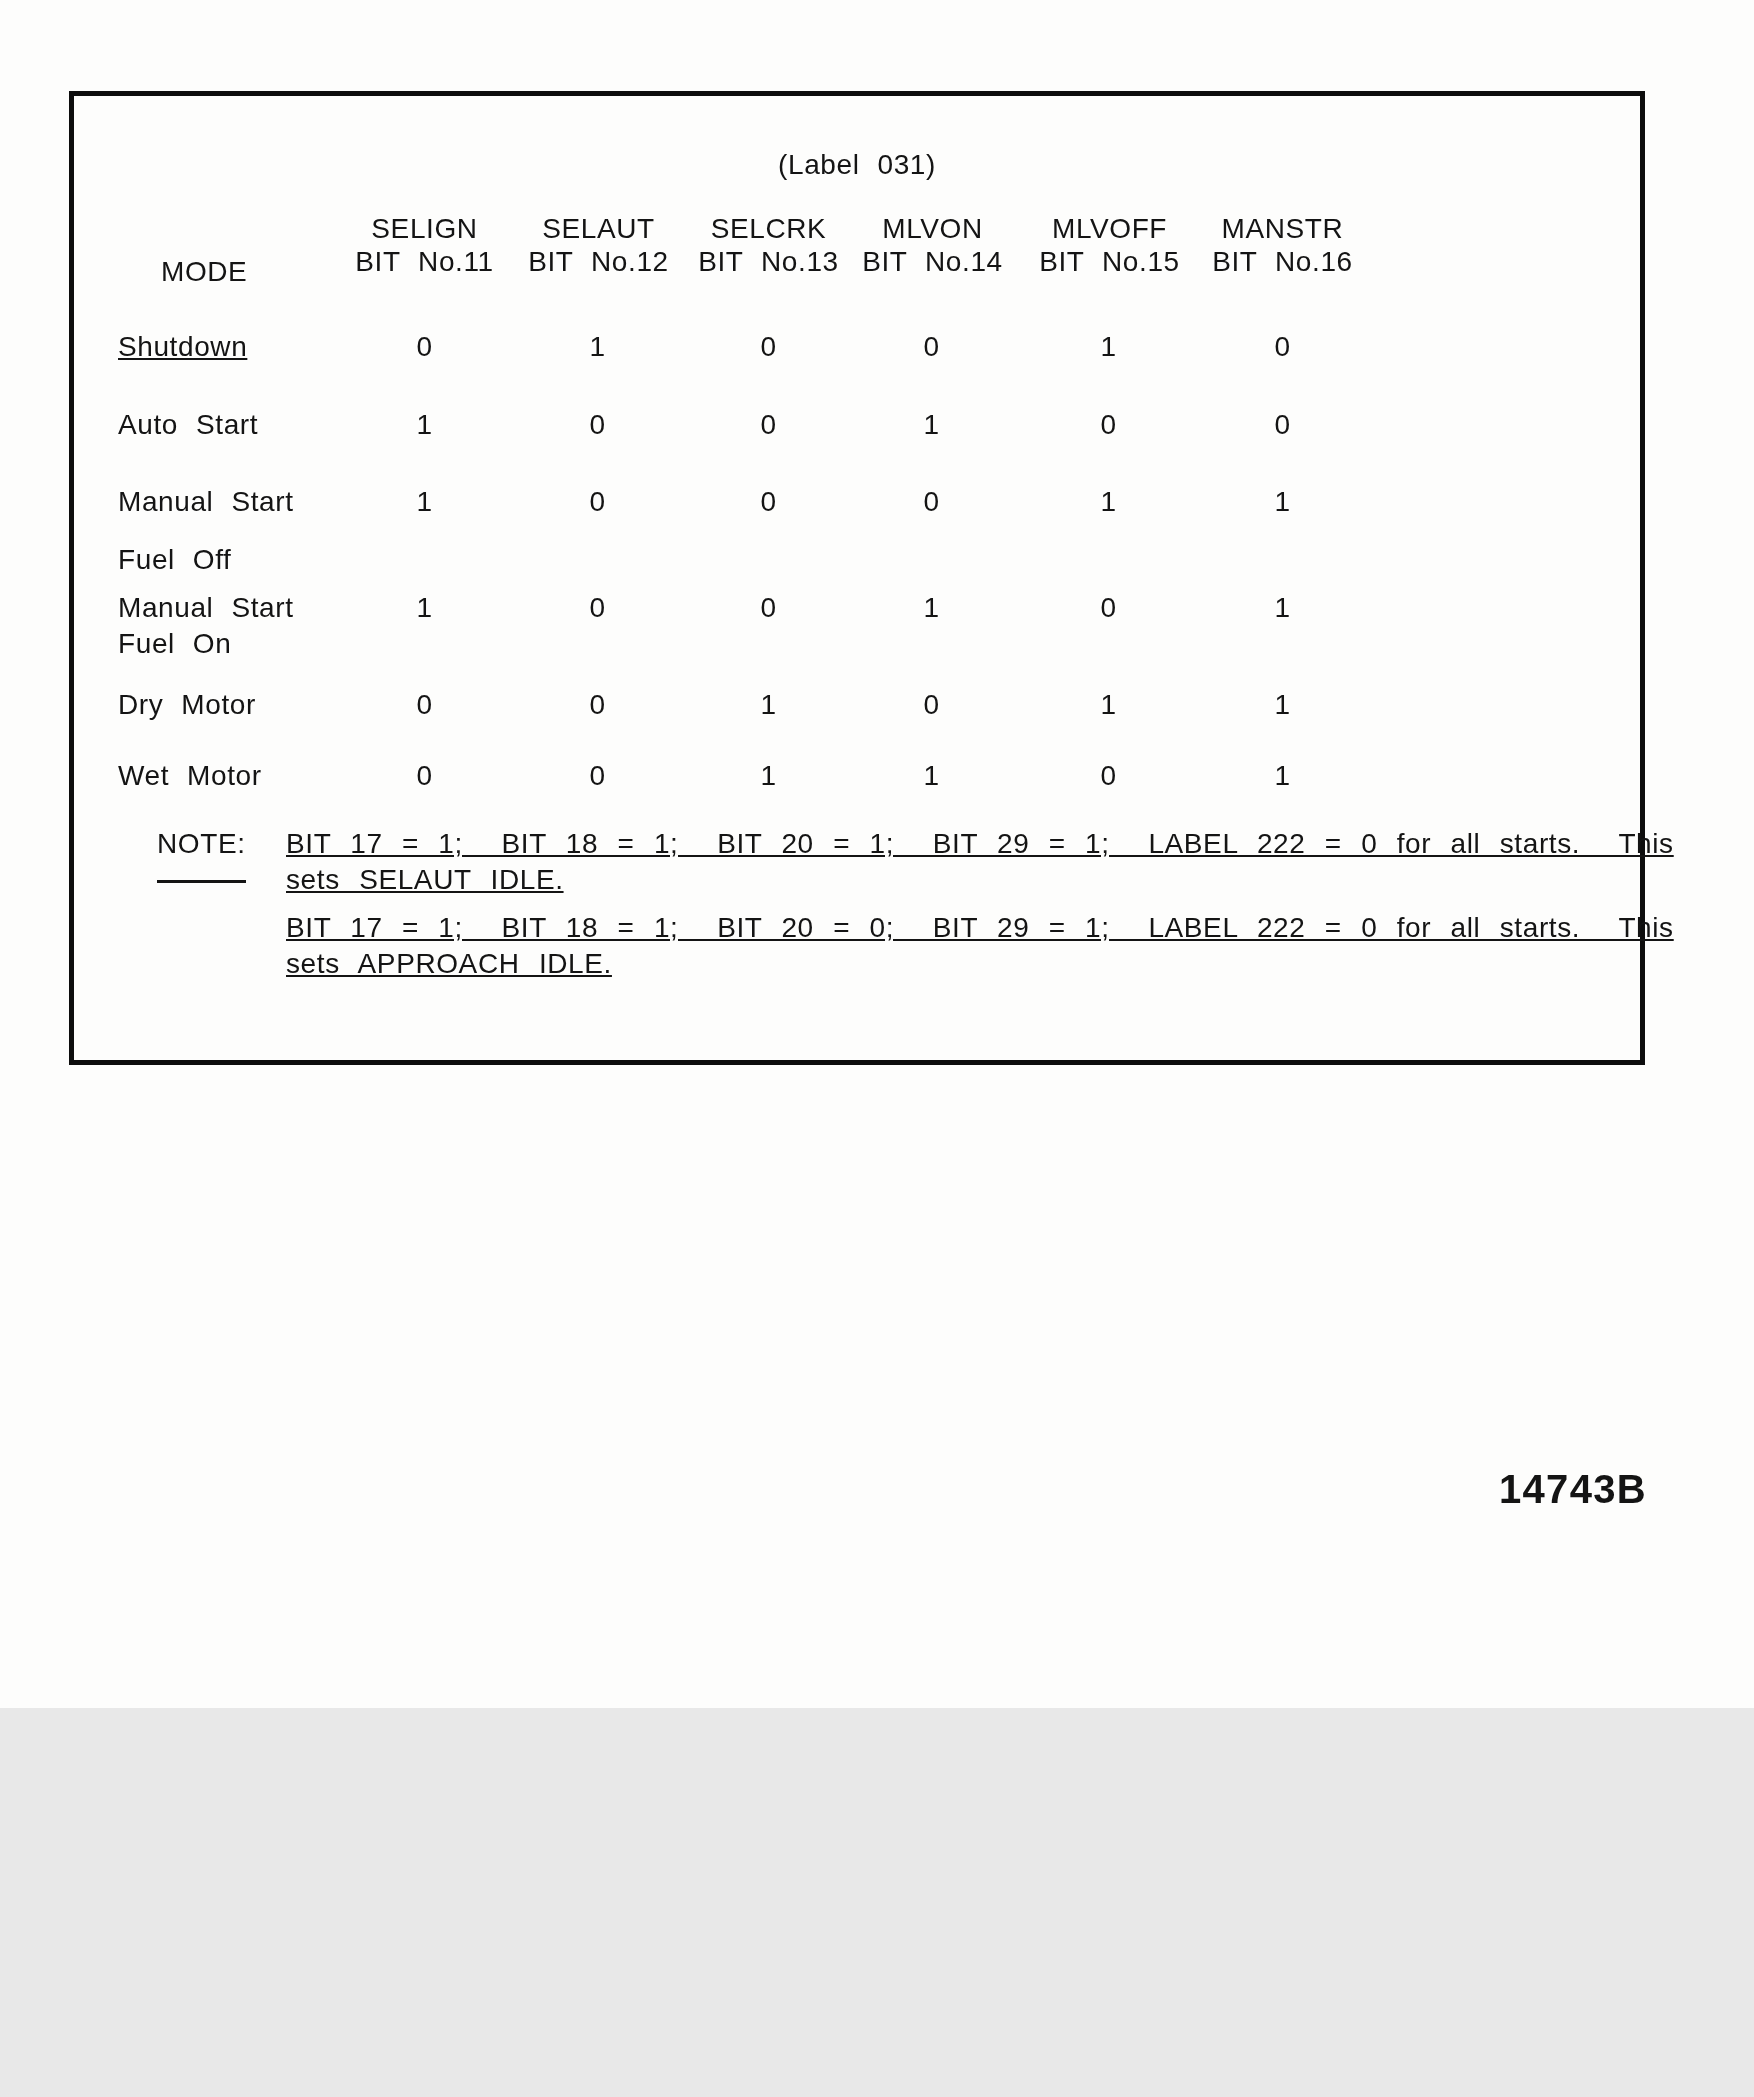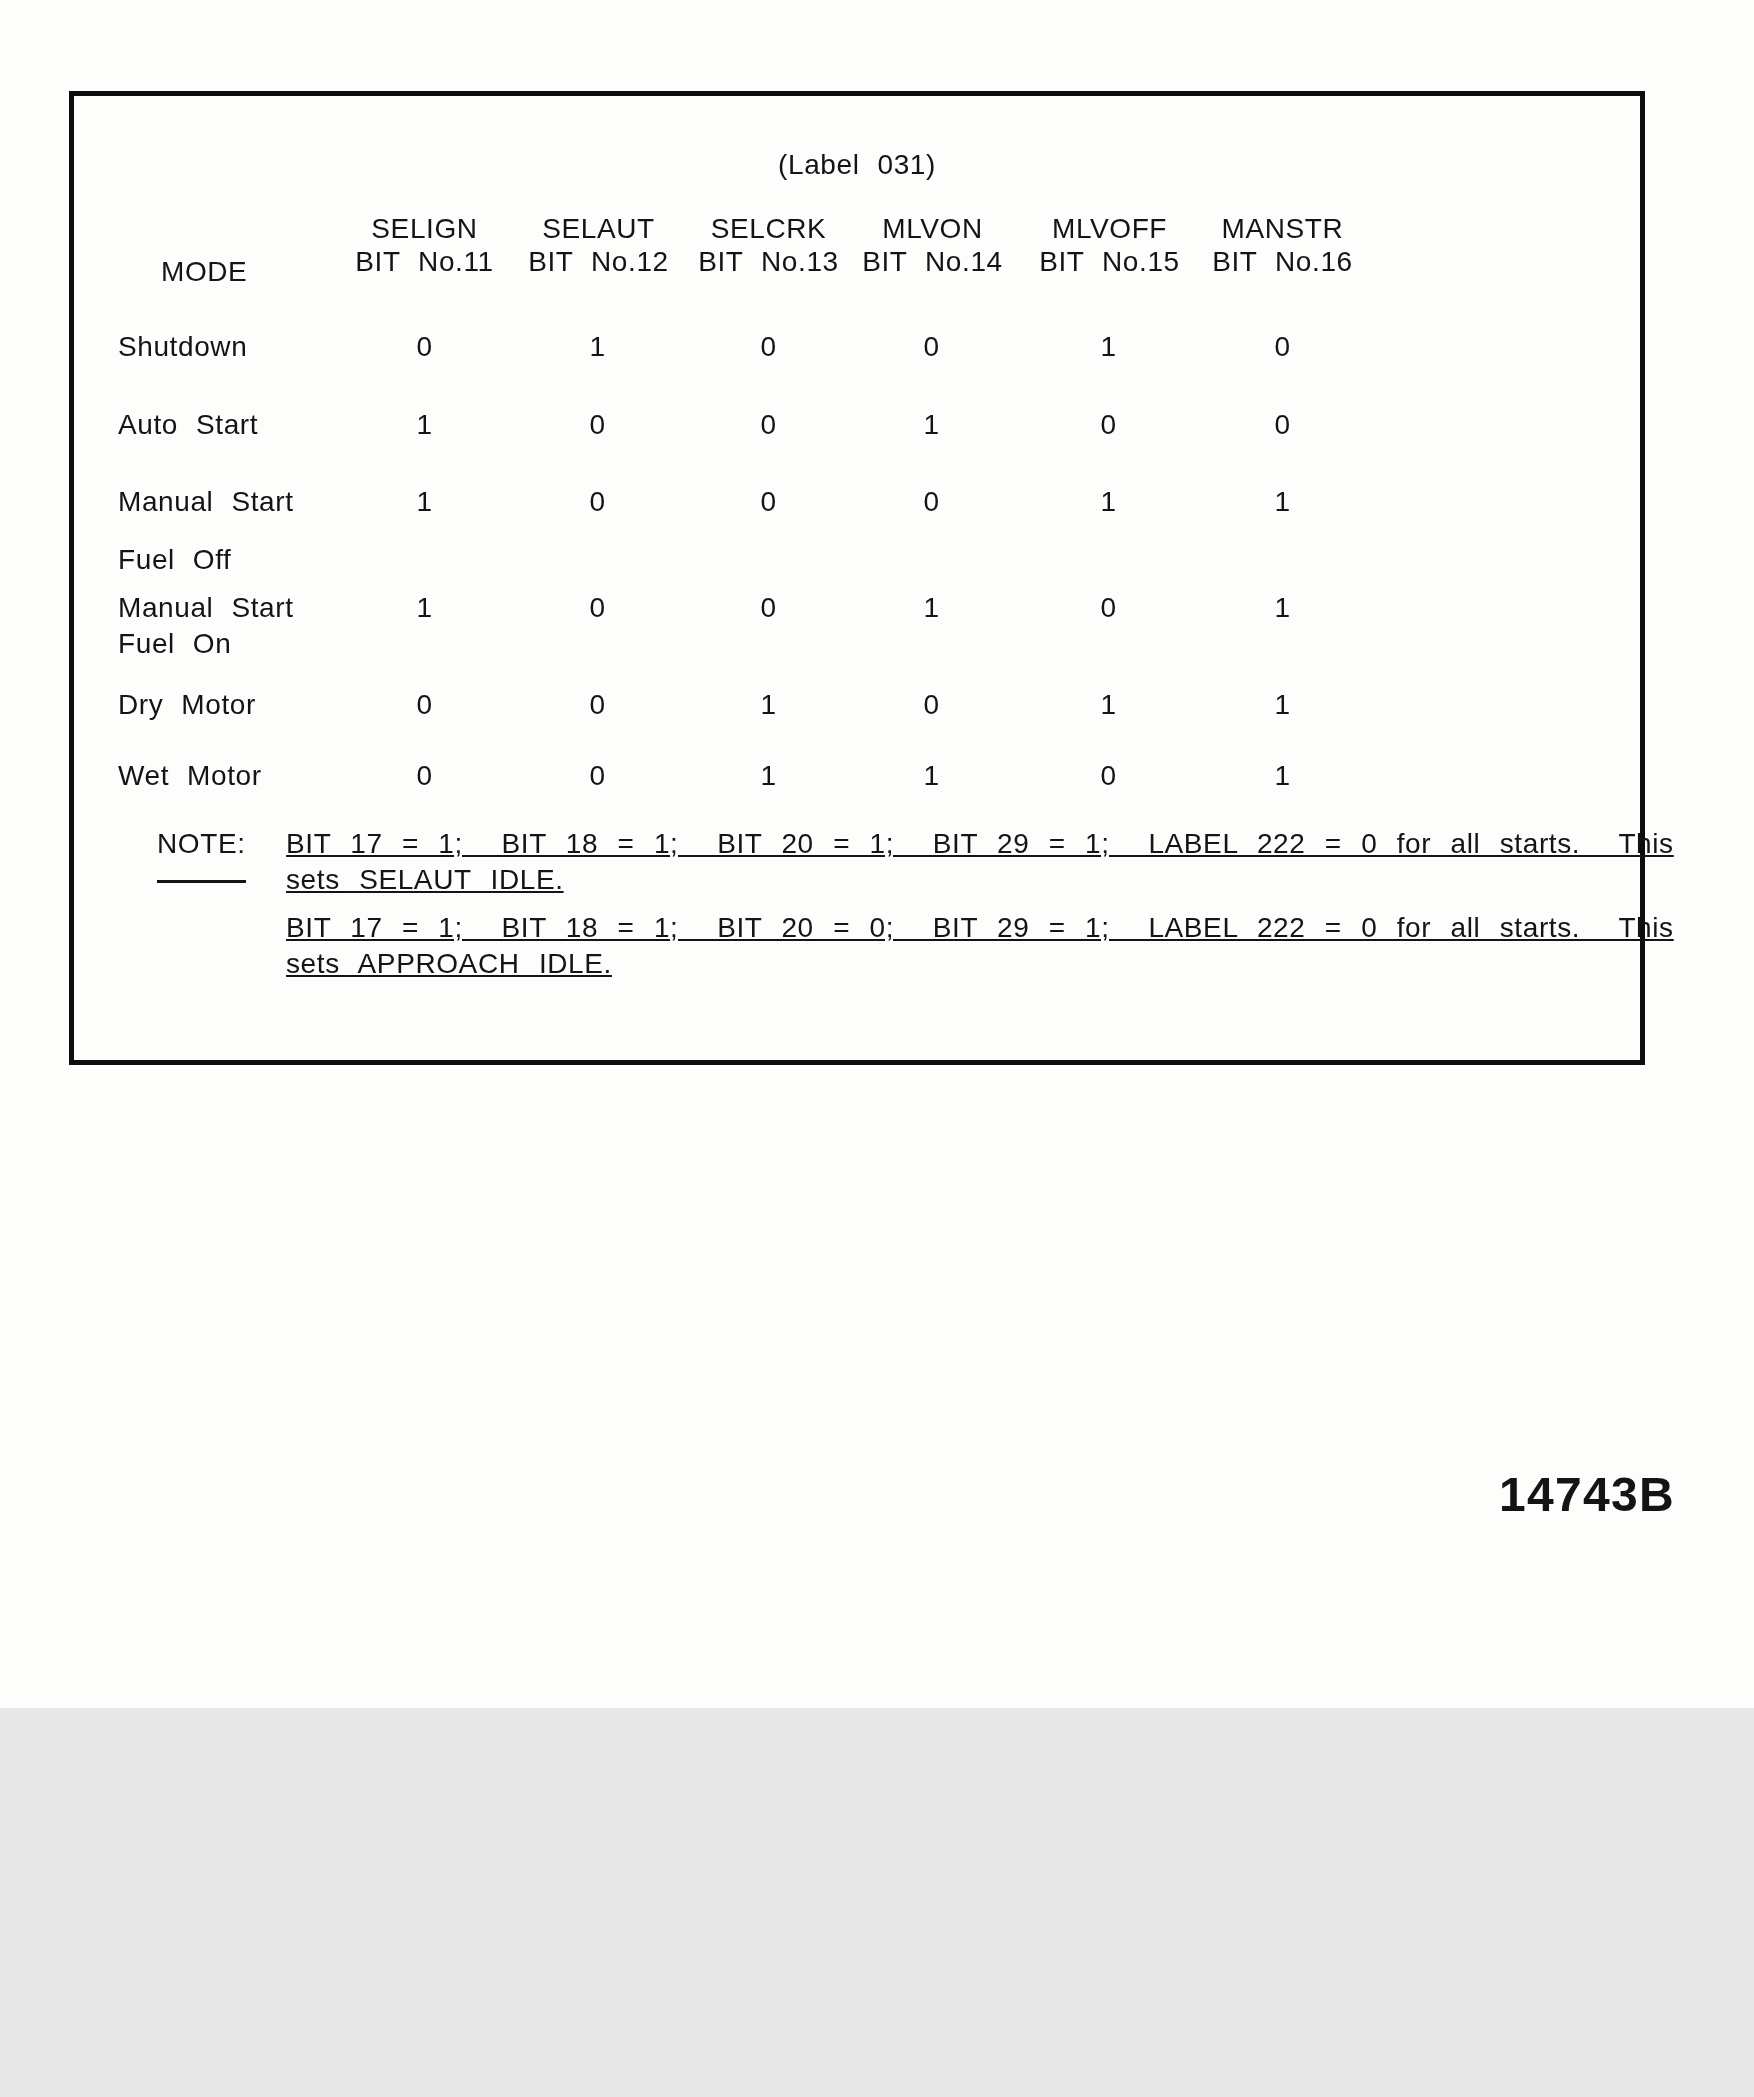--- a/index.html
+++ b/index.html
@@ -49,21 +49,21 @@
     padding-bottom:20px;
   }
   .note-line{
     left:286px;
     white-space:pre;
     word-spacing:11px;
     text-decoration:underline;
   }
   .figure-number{
     left:1499px;top:1467px;
-    font-size:48px;
+    font-size:40px;
     font-weight:bold;
     letter-spacing:1.3px;
   }
 </style>
 </head>
 <body>
 
 <div class="page">
 
   <div class="figure-box"></div>
@@ -91,21 +91,21 @@
   <div class="abs t col-header" style="left:1000px;top:212px;">
     <span class="line">MLVOFF</span>
     <span class="line">BIT No.15</span>
   </div>
   <div class="abs t col-header" style="left:1173px;top:212px;">
     <span class="line">MANSTR</span>
     <span class="line">BIT No.16</span>
   </div>
 
   <div>
-    <div class="abs t mode-label" style="top:330px;">Shutdown</div>
+    <div class="abs t mode-label" style="top:330px;text-decoration:underline;">Shutdown</div>
     <div class="abs t bit-value" style="left:386px;top:330px;">0</div>
     <div class="abs t bit-value" style="left:559px;top:330px;">1</div>
     <div class="abs t bit-value" style="left:730px;top:330px;">0</div>
     <div class="abs t bit-value" style="left:893px;top:330px;">0</div>
     <div class="abs t bit-value" style="left:1070px;top:330px;">1</div>
     <div class="abs t bit-value" style="left:1244px;top:330px;">0</div>
   </div>
 
   <div>
     <div class="abs t mode-label" style="top:408px;">Auto Start</div>

